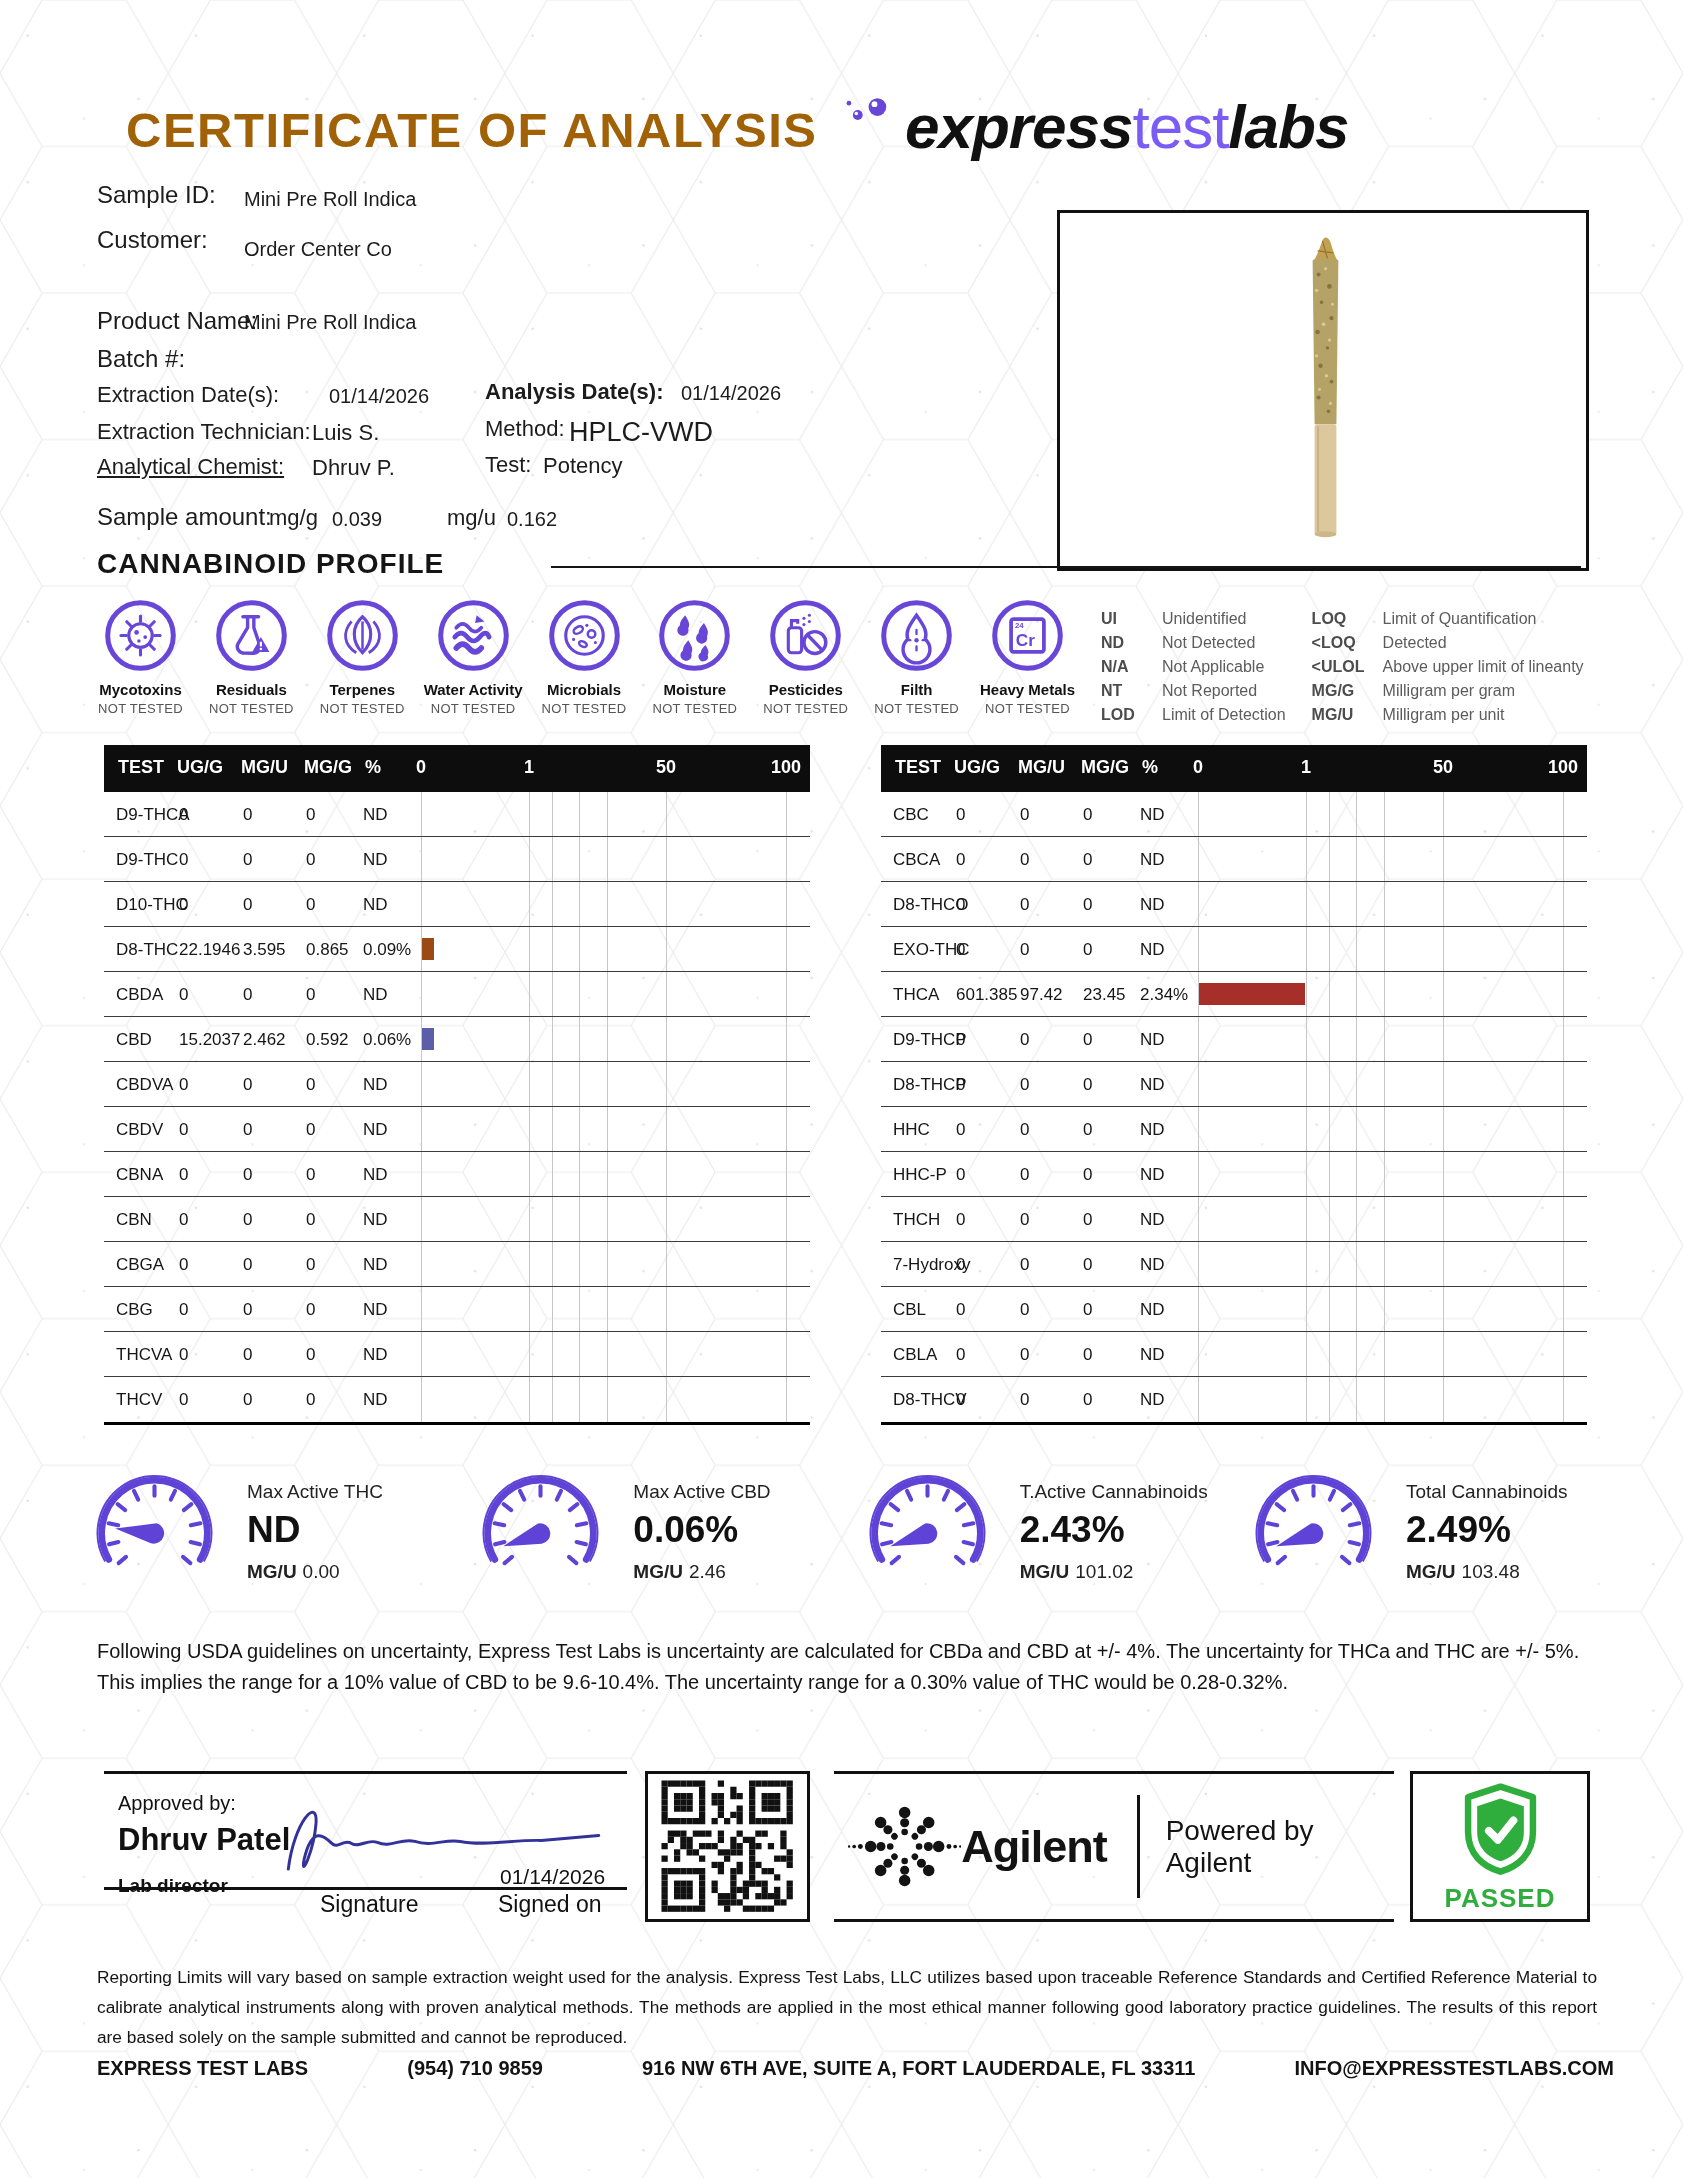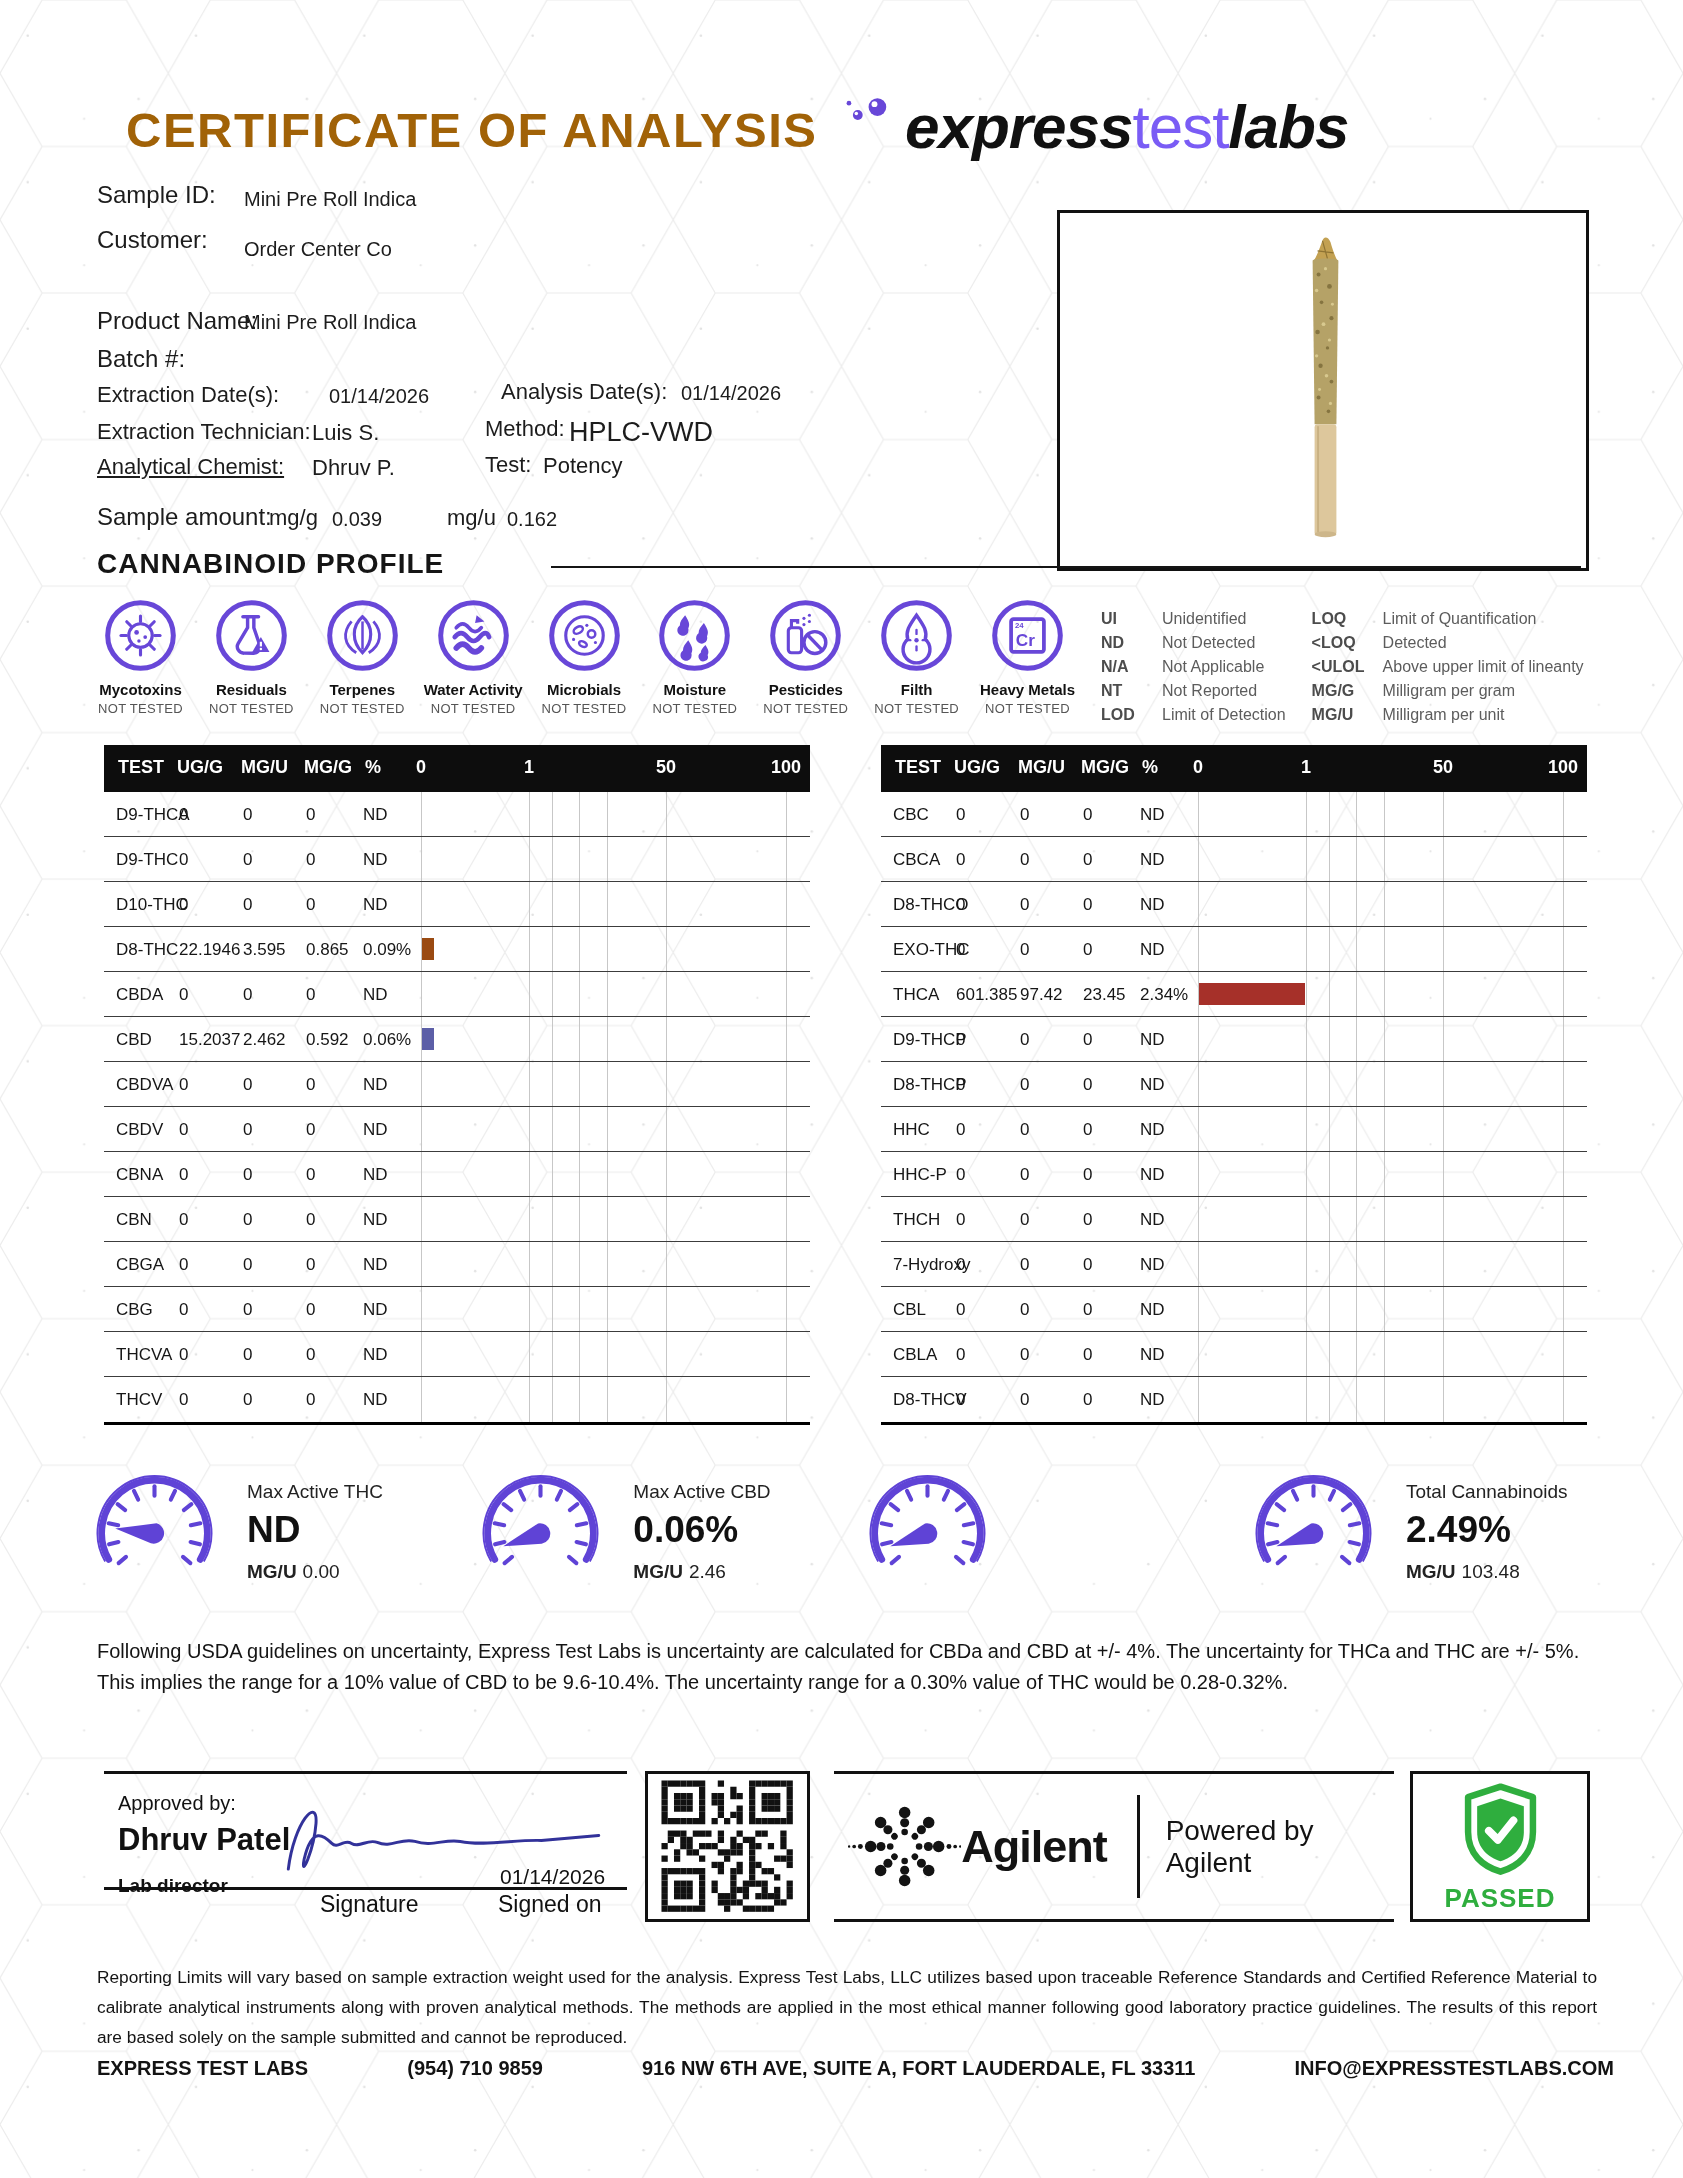--- a/index.html
+++ b/index.html
@@ -136,21 +136,21 @@
   <div class="layer lbl" style="left:97px; top:345px;">Batch #:</div>
   <div class="layer val" style="left:244px; top:348px;"></div>
 
   <div class="layer lbl2" style="left:97px; top:382px;">Extraction Date(s):</div>
   <div class="layer val" style="left:329px; top:385px;">01/14/2026</div>
   <div class="layer lbl2" style="left:97px; top:419px;">Extraction Technician:</div>
   <div class="layer val" style="left:312px; top:420px; font-size:22px;">Luis S.</div>
   <div class="layer lbl2" style="left:97px; top:454px;text-decoration:underline;">Analytical Chemist:</div>
   <div class="layer val" style="left:312px; top:455px; font-size:22px;">Dhruv P.</div>
 
-  <div class="layer lbl2" style="left:501px; top:379px;">Analysis Date(s):</div>
+  <div class="layer lbl2" style="left:485px; top:379px;font-weight:bold;">Analysis Date(s):</div>
   <div class="layer val" style="left:681px; top:382px;">01/14/2026</div>
   <div class="layer lbl2" style="left:485px; top:416px;">Method:</div>
   <div class="layer val" style="left:569px; top:417px; font-size:27px;">HPLC-VWD</div>
   <div class="layer lbl2" style="left:485px; top:452px;">Test:</div>
   <div class="layer val" style="left:543px; top:453px; font-size:22px;">Potency</div>
 
   <div class="layer lbl" style="left:97px; top:503px;">Sample amount:</div>
   <div class="layer lbl2" style="left:269px; top:505px;">mg/g</div>
   <div class="layer val" style="left:332px; top:508px;">0.039</div>
   <div class="layer lbl2" style="left:447px; top:505px;">mg/u</div>
@@ -803,20 +803,25 @@
             <line y1="-39" y2="-31" transform="rotate(26)"></line>
             <line y1="-39" y2="-31" transform="rotate(52)"></line>
             <line y1="-39" y2="-31" transform="rotate(78)"></line>
             <line y1="-39" y2="-31" transform="rotate(104)"></line>
             <line y1="-39" y2="-31" transform="rotate(130)"></line>
           </g>
           <g style="transform: rotate(0deg);">
             <path d="M -31 11 L -2 -8 A 8.2 8.2 0 1 1 1 9 Z" fill="#5f43d6"></path>
           </g>
         </svg>
+        <div class="txt">
+          <div class="gt">T.Active Cannabinoids</div>
+          <div class="gv">2.43%</div>
+          <div class="gu"><b>MG/U</b><span>101.02</span></div>
+        </div>
       </div>
 
       <div class="gauge">
         <svg width="121" height="114" viewBox="-50 -50 100 95">
           <path d="M -41.1 23.75 A 47.5 47.5 0 1 1 41.1 23.75" fill="none" stroke="#5f43d6" stroke-width="1.6"></path>
           <path d="M -38.1 22 A 44 44 0 1 1 38.1 22" fill="none" stroke="#5f43d6" stroke-width="5.6" stroke-linecap="round"></path>
           <g stroke="#5f43d6" stroke-width="3.4" stroke-linecap="round">
             <line y1="-39" y2="-31" transform="rotate(-130)"></line>
             <line y1="-39" y2="-31" transform="rotate(-104)"></line>
             <line y1="-39" y2="-31" transform="rotate(-78)"></line>

